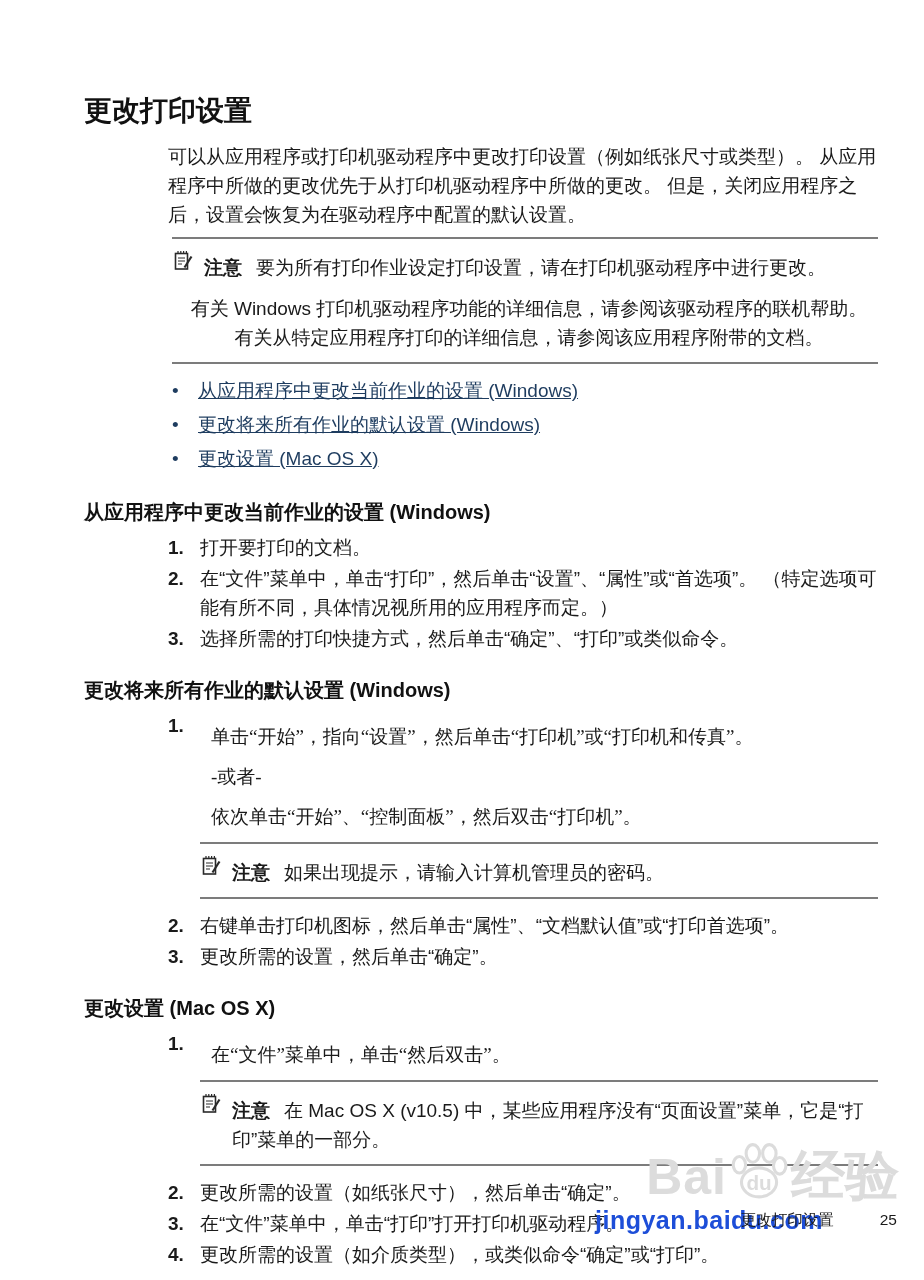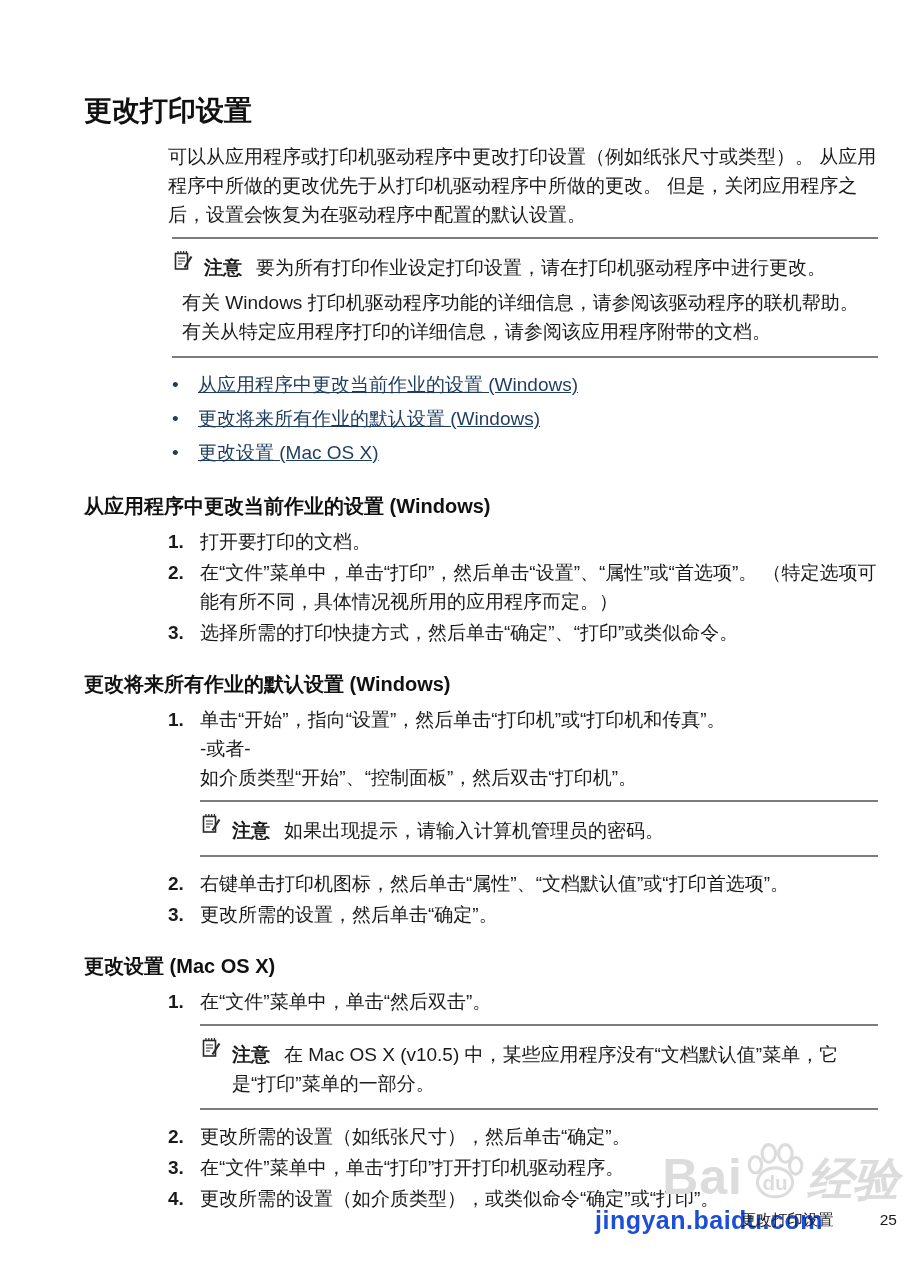--- a/index.html
+++ b/index.html
@@ -15,42 +15,42 @@
   .body-indent{margin-left:84px;}
   .intro{font-size:19px;line-height:29px;margin:8px 0 6px 0;}
   
   .note{
     border-top:2px solid #7c7c7c;border-bottom:2px solid #7c7c7c;
     margin:8px 0 10px 4px;padding:14px 2px 10px 32px;
     position:relative;font-size:19px;line-height:29px;
   }
   .note .note-icon{position:absolute;left:2px;top:11px;}
   .note-label{font-weight:bold;margin-right:14px;}
-  .note-para2{margin:6px 0 0 -22px;}
+  .note-para2{margin:12px 0 0 -22px;text-align:center;}
   
   .links{list-style:none;margin:12px 0 26px 0;padding:0;font-size:19px;line-height:29px;}
   .links li{position:relative;padding-left:30px;margin:5px 0;}
   .links li .bullet{position:absolute;left:4px;top:0;color:#1e3c5f;}
   .links a{color:#1e3c5f;text-decoration:underline;cursor:pointer;}
   
   h2.sec-heading{font-size:20px;line-height:26px;font-weight:bold;margin:24px 0 8px 0;color:#111;}
   .steps{margin-left:84px;font-size:19px;line-height:29px;}
   .step{display:flex;margin:0 0 2px 0;}
   .step .num{flex:none;width:32px;font-weight:bold;}
   .step .stext{flex:1;min-width:0;}
-  .step .stext .sub{margin:0;}
+  .step .stext .sub{margin:11px;font-family:Liberation Serif, serif;}
   .step .note{margin-left:0;}
   
   .footer{position:absolute;right:25px;bottom:42px;width:300px;}
   .wm-logo{
     display:flex;align-items:flex-end;justify-content:flex-end;
     color:#dcdcdc;font-weight:bold;line-height:1;
   }
   .wm-bai{font-size:50px;letter-spacing:1px;}
-  .wm-suffix{font-size:46px;margin-left:2px;font-style:italic;}
+  .wm-suffix{font-size:54px;margin-left:2px;}
   .footer-bottom{position:relative;height:34px;margin-top:2px;}
   .wm-url{
     position:absolute;left:-4px;top:2px;font-size:25px;font-weight:bold;
     color:#1d4ed8;letter-spacing:0.5px;white-space:nowrap;
   }
   .footer-row{
     position:absolute;right:2px;top:6px;display:flex;align-items:baseline;
     gap:46px;font-size:15.5px;color:#1a1a1a;white-space:nowrap;
   }
 </style>
@@ -100,21 +100,21 @@
     </div>
   </div>
 
   <h2 class="sec-heading">更改将来所有作业的默认设置 (Windows)</h2>
   <div class="steps">
     <div class="step">
       <span class="num">1.</span>
       <div class="stext">
         <div class="sub">单击“开始”，指向“设置”，然后单击“打印机”或“打印机和传真”。</div>
         <div class="sub">-或者-</div>
-        <div class="sub">如介质类型“开始”、“控制面板”，然后双击“打印机”。</div>
+        <div class="sub">依次单击“开始”、“控制面板”，然后双击“打印机”。</div>
         <div class="note">
           <span class="note-icon">
             <svg width="19" height="21" viewBox="0 0 19 21">
               <rect x="1.5" y="3.5" width="12" height="15.5" fill="none" stroke="#2a2a2a" stroke-width="1.6"></rect>
               <path d="M4 3.5 V1 M6.8 3.5 V1 M9.6 3.5 V1 M12.4 3.5 V1" stroke="#2a2a2a" stroke-width="1.2" fill="none"></path>
               <path d="M4 8 h7 M4 11 h7 M4 14 h4" stroke="#2a2a2a" stroke-width="1.2" fill="none"></path>
               <line x1="10.5" y1="17.5" x2="17.5" y2="6.5" stroke="#2a2a2a" stroke-width="2.2"></line>
             </svg>
           </span>
           <span class="note-label">注意</span><span>如果出现提示，请输入计算机管理员的密码。</span>
@@ -139,21 +139,21 @@
         <div class="sub">在“文件”菜单中，单击“然后双击”。</div>
         <div class="note">
           <span class="note-icon">
             <svg width="19" height="21" viewBox="0 0 19 21">
               <rect x="1.5" y="3.5" width="12" height="15.5" fill="none" stroke="#2a2a2a" stroke-width="1.6"></rect>
               <path d="M4 3.5 V1 M6.8 3.5 V1 M9.6 3.5 V1 M12.4 3.5 V1" stroke="#2a2a2a" stroke-width="1.2" fill="none"></path>
               <path d="M4 8 h7 M4 11 h7 M4 14 h4" stroke="#2a2a2a" stroke-width="1.2" fill="none"></path>
               <line x1="10.5" y1="17.5" x2="17.5" y2="6.5" stroke="#2a2a2a" stroke-width="2.2"></line>
             </svg>
           </span>
-          <span class="note-label">注意</span><span>在 Mac OS X (v10.5) 中，某些应用程序没有“文档默认值”菜单，它是“打印”菜单的一部分。</span>
+          <span class="note-label">注意</span><span>在 Mac OS X (v10.5) 中，某些应用程序没有“页面设置”菜单，它是“打印”菜单的一部分。</span>
         </div>
       </div>
     </div>
     <div class="step">
       <span class="num">2.</span>
       <div class="stext">更改所需的设置（如纸张尺寸），然后单击“确定”。</div>
     </div>
     <div class="step">
       <span class="num">3.</span>
       <div class="stext">在“文件”菜单中，单击“打印”打开打印机驱动程序。</div>

